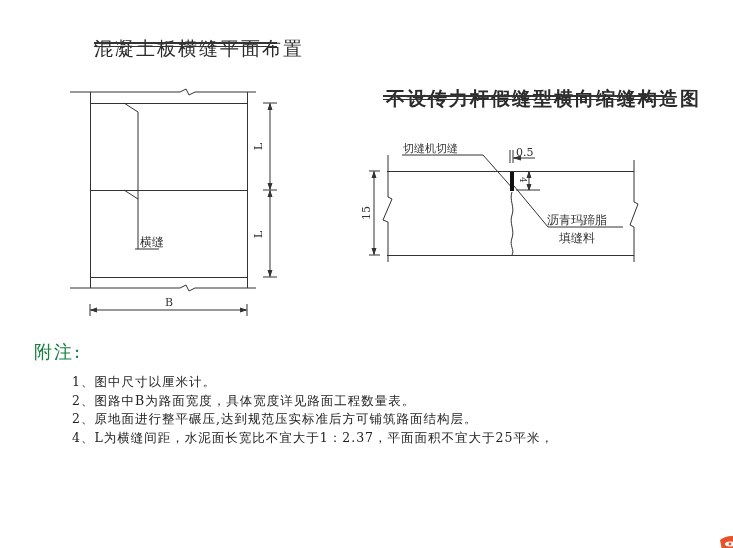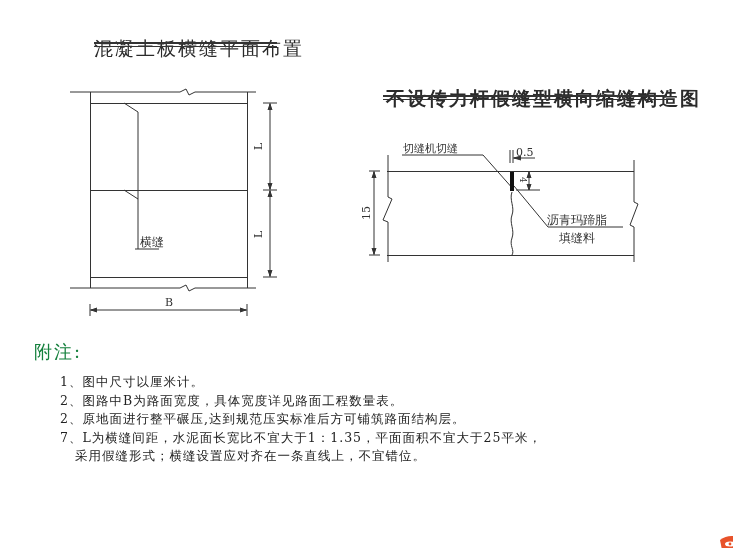--- a/index.html
+++ b/index.html
@@ -2,21 +2,21 @@
 <html><head>
 <meta charset="utf-8">
 <style>
   html, body { margin:0; padding:0; background:#ffffff; }
   body { width:733px; height:548px; position:relative; overflow:hidden;
          font-family:"DejaVu Serif", serif; color:#222; }
   .title { position:absolute; font-size:19px; letter-spacing:2px; color:#2a2a2a; white-space:nowrap;margin-top:22px; }
   .title-underline { position:absolute; height:5px; border-top:2px solid #333; border-bottom:1px solid #333; box-sizing:border-box; }
   svg.drawing { position:absolute; left:0; top:0; }
   .notes-heading { position:absolute; left:34px; top:340px; font-size:18px; letter-spacing:2px; color:#15803d; }
-  .notes { position:absolute; left:60px; top:373px; font-size:12.5px; line-height:18.5px; color:#222; letter-spacing:1px; }
+  .notes { position:absolute; left:72px; top:373px; font-size:12.5px; line-height:18.5px; color:#222; letter-spacing:1px; }
   .note-line { white-space:nowrap; }
   .note-indent { padding-left:15px; }
   .lbl { font-family:"DejaVu Serif", serif; fill:#333; }
   .logo { position:absolute; left:718px; top:534px; width:20px; height:16px; }
 </style>
 </head>
 <body>
 
 <div class="title" style="left:94px; top:14px;">混凝土板横缝平面布置</div>
 <div class="title-underline" style="left:94px; top:42px; width:183px;"></div>
@@ -99,21 +99,20 @@
   <text class="lbl" x="0" y="0" font-size="11" transform="translate(370 220) rotate(-90)">15</text>
   <text class="lbl" x="547" y="224" font-size="12">沥青玛蹄脂</text>
   <text class="lbl" x="559" y="242" font-size="12">填缝料</text>
 </svg>
 
 <div class="notes-heading">附注:</div>
 <div class="notes">
   <div class="note-line">1、图中尺寸以厘米计。</div>
   <div class="note-line">2、图路中B为路面宽度，具体宽度详见路面工程数量表。</div>
   <div class="note-line">2、原地面进行整平碾压,达到规范压实标准后方可铺筑路面结构层。</div>
-  <div class="note-line">7、L为横缝间距，水泥面长宽比不宜大于1：1.35，平面面积不宜大于25平米，</div>
-  <div class="note-line note-indent">采用假缝形式；横缝设置应对齐在一条直线上，不宜错位。</div>
+  <div class="note-line">4、L为横缝间距，水泥面长宽比不宜大于1：2.37，平面面积不宜大于25平米，</div>
 </div>
 
 <svg class="logo" viewBox="0 0 20 16">
   <path d="M2 6 Q10 0 20 3 V16 H4 Z" fill="#e8522a"></path>
   <ellipse cx="12" cy="10" rx="5" ry="2.5" fill="#fff"></ellipse>
   <circle cx="12" cy="10" r="1.4" fill="#e8522a"></circle>
 </svg>
 
 </body></html>

